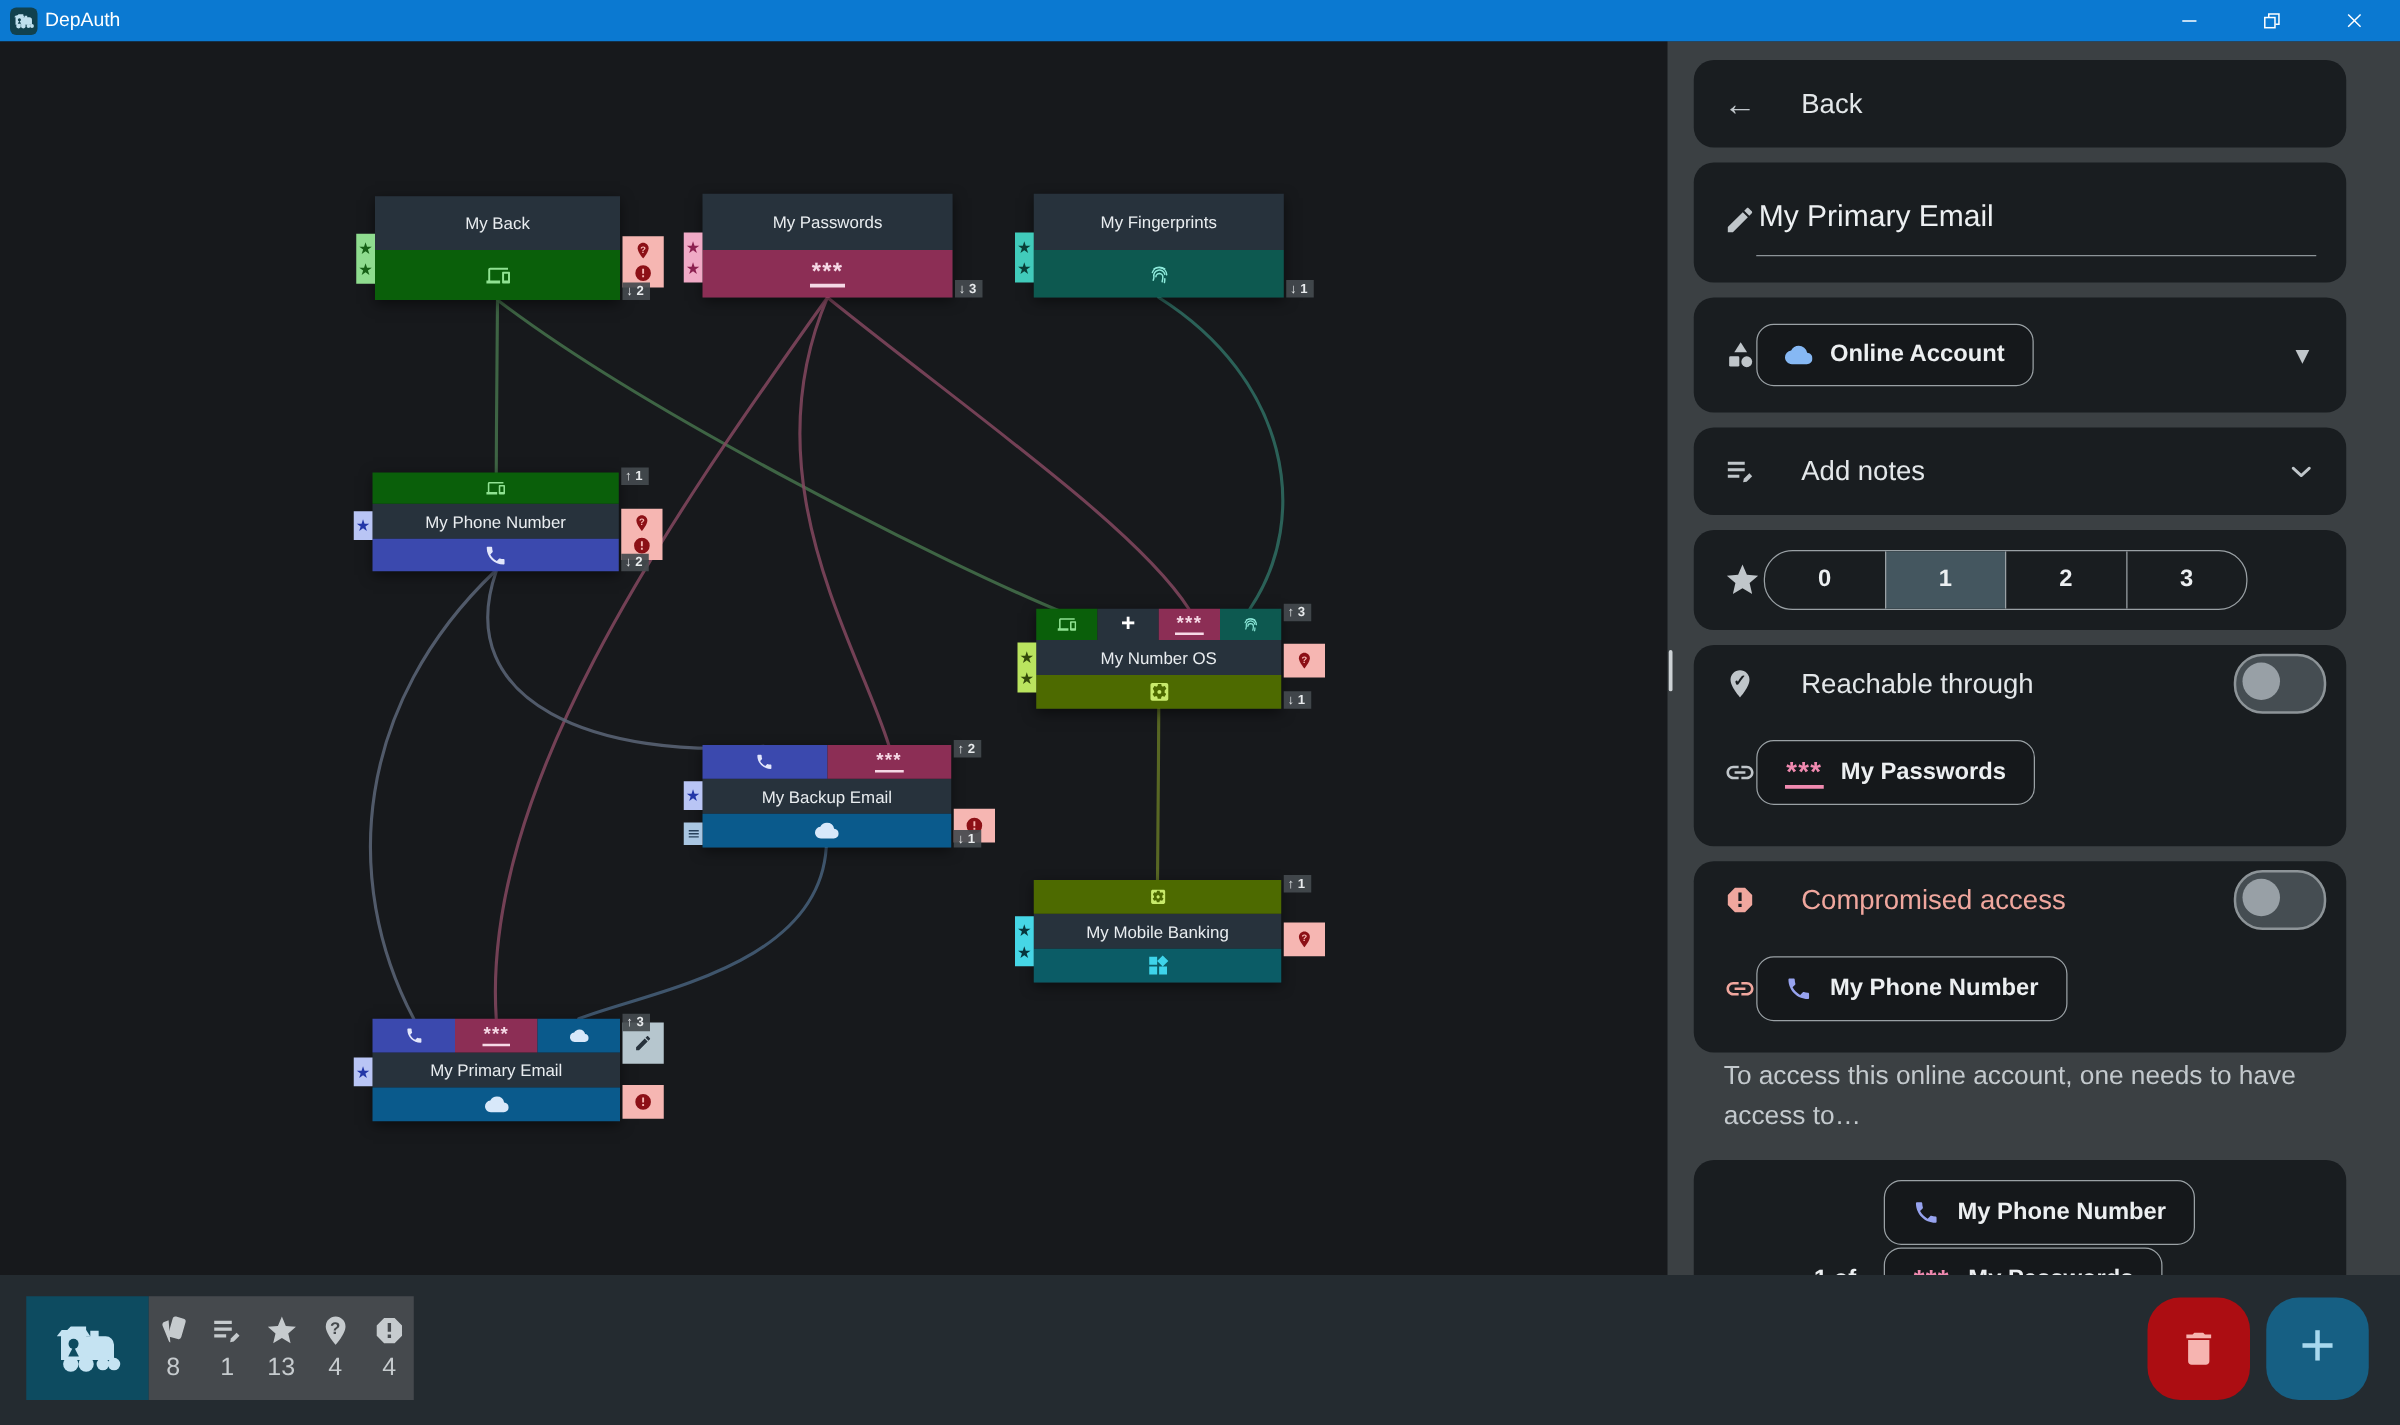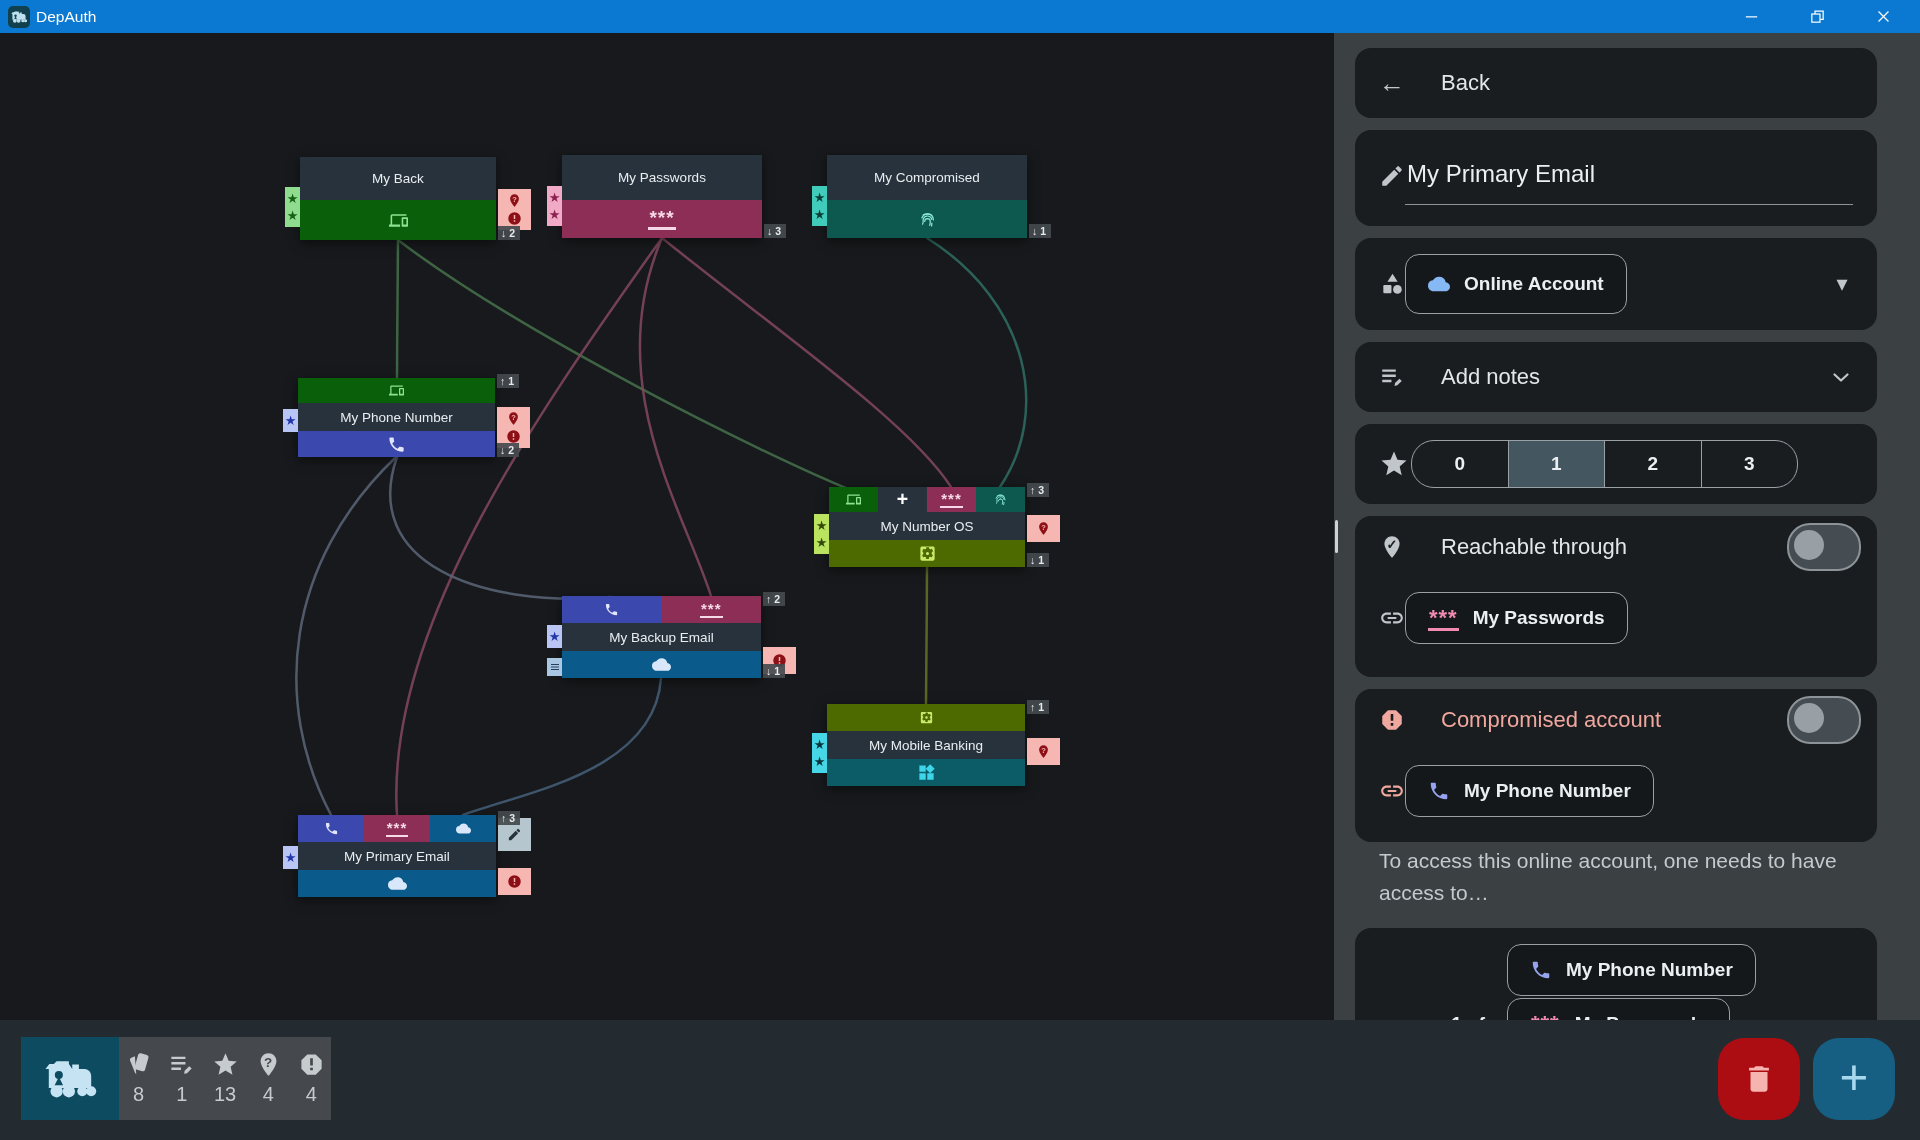--- a/index.html
+++ b/index.html
@@ -182,21 +182,21 @@
             <span class="pw-ic">***</span>
           </span>
         </div>
         <div class="lbadge" style="top:31px;background:#f0aac6;color:#8c2050">
           <span class="star-ch">★</span>
           <span class="star-ch">★</span>
         </div>
         <div class="ntag down">↓ 3</div>
       </div>
       <div class="node" style="left: 827px; top: 122px; width: 200px;">
-        <div class="nrow nlabel" style="height:45px">My Compromised</div>
+        <div class="nrow nlabel" style="height:45px">My Fingerprints</div>
         <div class="nrow" style="height:38px;background:#0d5950;color:#8deadb">
           <span class="bi" data-icon="fingerprint">
             <svg viewBox="0 0 24 24" fill="none" stroke="currentColor" stroke-width="1.5" stroke-linecap="round">
               <path d="M12 11a3.5 3.5 0 0 1 3.5 3.5c0 1.8-.2 3.4-.7 5"></path>
               <path d="M8.5 14.5A3.5 3.5 0 0 1 12 11"></path>
               <path d="M5.8 18c.5-1.2.7-2.3.7-3.5A5.5 5.5 0 0 1 17.5 12"></path>
               <path d="M17.5 16.5c0 1.3-.1 2.5-.4 3.7"></path>
               <path d="M4.9 10A7.5 7.5 0 0 1 19.4 12.5"></path>
               <path d="M6.6 6.4A9.5 9.5 0 0 1 12 4.8c2 0 3.9.6 5.4 1.7"></path>
             </svg>
@@ -458,21 +458,21 @@
 
   <section class="card" style="top:205px;height:92px;">
     <div class="prow" style="height:100%;">
       <span class="picon" data-icon="shapes">
           <svg viewBox="0 0 24 24" fill="currentColor">
             <path d="M12.5 2.5l4.7 7.5H7.8z"></path>
             <rect x="4" y="13" width="7.5" height="7.5" rx="1"></rect>
             <circle cx="17" cy="17" r="4"></circle>
           </svg>
         </span>
-      <div class="chip" id="type-chip" style="height:60px;">
+      <div class="chip" id="type-chip" style="height:50px;">
         <span class="ci" data-icon="cloud" id="type-chip-icon" style="color: rgb(134, 184, 244);">
             <svg viewBox="0 0 24 24">
               <path fill="currentColor" d="M19.35 10.04A7.49 7.49 0 0 0 12 4C9.11 4 6.6 5.64 5.35 8.04A5.994 5.994 0 0 0 0 14c0 3.31 2.69 6 6 6h13c2.76 0 5-2.24 5-5 0-2.64-2.05-4.78-4.65-4.96z"></path>
             </svg>
           </span>
         <span>Online Account</span>
       </div>
       <span class="caret" data-icon="caret-down">
           <span class="tx">▾</span>
         </span>
@@ -542,21 +542,21 @@
     </div>
   </section>
 
   <section class="card salmon" style="top:656px;height:153px;">
     <div class="prow" style="padding-top:16px;height:46px;">
       <span class="picon" data-icon="excl-octagon">
           <svg viewBox="0 0 24 24">
             <path fill="currentColor" fill-rule="evenodd" d="M8.27 3L3 8.27v7.46L8.27 21h7.46L21 15.73V8.27L15.73 3H8.27zM13.2 17.2h-2.4v-2.4h2.4v2.4zm0-4.4h-2.4V6.5h2.4v6.3z"></path>
           </svg>
         </span>
-      <span class="plabel">Compromised account</span>
+      <span class="plabel">Compromised access</span>
       <div class="toggle">
           <div class="knob"></div>
         </div>
     </div>
     <div class="prow" style="margin-top:30px;height:52px;">
       <span class="picon" data-icon="link">
           <svg viewBox="0 0 24 24">
             <path fill="currentColor" d="M3.9 12c0-1.71 1.39-3.1 3.1-3.1h4V7H7c-2.76 0-5 2.24-5 5s2.24 5 5 5h4v-1.9H7c-1.71 0-3.1-1.39-3.1-3.1zM8 13h8v-2H8v2zm9-6h-4v1.9h4c1.71 0 3.1 1.39 3.1 3.1s-1.39 3.1-3.1 3.1h-4V17h4c2.76 0 5-2.24 5-5s-2.24-5-5-5z"></path>
           </svg>
         </span>

